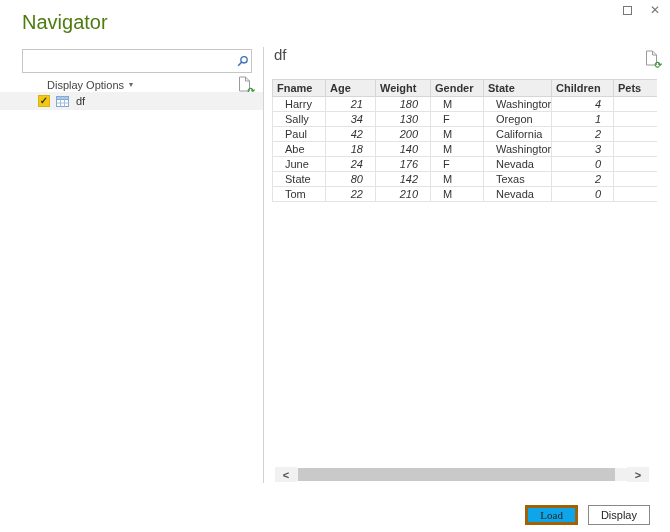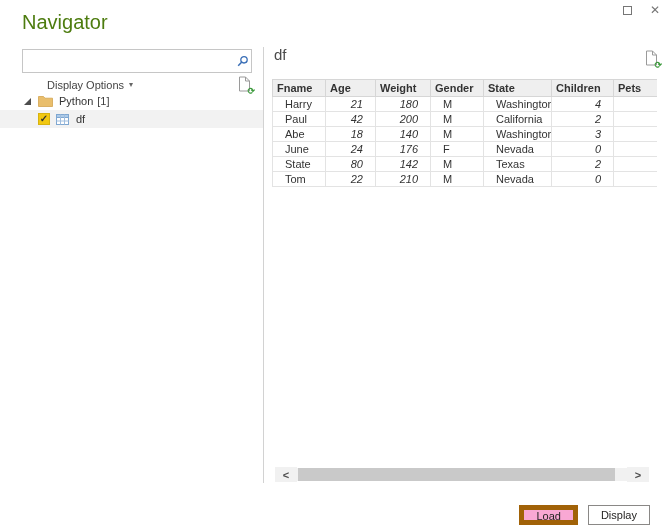--- a/index.html
+++ b/index.html
@@ -59,21 +59,21 @@
     display:flex; align-items:center; }
   .scroll-arrow { width:22px; height:15px; display:flex; align-items:center; justify-content:center;
     font-size:11px; font-weight:bold; color:#4d4d4d; cursor:pointer; background:#f1f1f1; }
   .scroll-track { flex:1; height:13px; background:#f1f1f1; position:relative; cursor:pointer; }
   .scroll-thumb { position:absolute; left:1px; top:0; width:96%; height:13px; background:#c9c9c9; cursor:grab; }
   
   .footer { position:absolute; left:0; top:505px; width:653px; display:flex;
     justify-content:flex-end; align-items:center; gap:10px; }
   .btn { font-family:"Liberation Sans",sans-serif; font-size:11px; color:#252423;
     height:20px; padding:0 12px; cursor:pointer; }
-  .btn-primary { background:#f9a8d4; border:5px solid #a16207; }
+  .btn-primary { background:#0ea5e9; border:3px solid #a16207;font-family:Liberation Serif, serif; }
   .btn-secondary { background:#ffffff; border:1px solid #8a8886; margin-right:3px; }
 </style>
 </head>
 <body>
 
 <div class="win-controls">
   <span class="maximize-box"></span>
   <span class="close-x">✕</span>
 </div>
 
@@ -95,30 +95,20 @@
 </div>
 <span class="refresh-icon left-refresh">
   <svg width="13" height="16" viewBox="0 0 13 16">
     <path d="M1.5 1 h6 l4 4 v10 h-10 z" fill="#fff" stroke="#9a9a9a" stroke-width="1"></path>
     <path d="M7.5 1 v4 h4" fill="none" stroke="#9a9a9a" stroke-width="1"></path>
   </svg>
   <span class="refresh-glyph">⟳</span>
 </span>
 
 <div class="tree">
-  <div class="tree-row folder">
-    <span class="expand-tri"></span>
-    <span class="folder-ico">
-      <svg width="15" height="12" viewBox="0 0 15 12">
-        <path d="M0.5 1.5 h5 l1.5 1.7 h7.5 v8.3 h-14 z" fill="#e9be6c" stroke="#d3a54f" stroke-width="0.8"></path>
-      </svg>
-    </span>
-    <span>Python</span>
-    <span class="tree-count">[1]</span>
-  </div>
   <div class="tree-row selected">
     <span class="checkbox">✓</span>
     <span class="table-ico">
       <svg width="13" height="11" viewBox="0 0 13 11">
         <rect x="0.5" y="0.5" width="12" height="10" fill="#ffffff" stroke="#7fa7d1" stroke-width="1"></rect>
         <rect x="0.5" y="0.5" width="12" height="3" fill="#aecbe8" stroke="#7fa7d1" stroke-width="1"></rect>
         <line x1="4.5" y1="0.5" x2="4.5" y2="10.5" stroke="#9fbdde" stroke-width="1"></line>
         <line x1="8.5" y1="0.5" x2="8.5" y2="10.5" stroke="#9fbdde" stroke-width="1"></line>
         <line x1="0.5" y1="7" x2="12.5" y2="7" stroke="#9fbdde" stroke-width="1"></line>
       </svg>
@@ -154,20 +144,29 @@
       <tr>
         <td>Harry</td>
         <td class="num">21</td>
         <td class="num">180</td>
         <td>M</td>
         <td>Washington</td>
         <td class="num">4</td>
         <td class="num"></td>
       </tr>
       <tr>
+        <td>Sally</td>
+        <td class="num">34</td>
+        <td class="num">130</td>
+        <td>F</td>
+        <td>Oregon</td>
+        <td class="num">1</td>
+        <td class="num"></td>
+      </tr>
+      <tr>
         <td>Paul</td>
         <td class="num">42</td>
         <td class="num">200</td>
         <td>M</td>
         <td>California</td>
         <td class="num">2</td>
         <td class="num"></td>
       </tr>
       <tr>
         <td>Abe</td>

